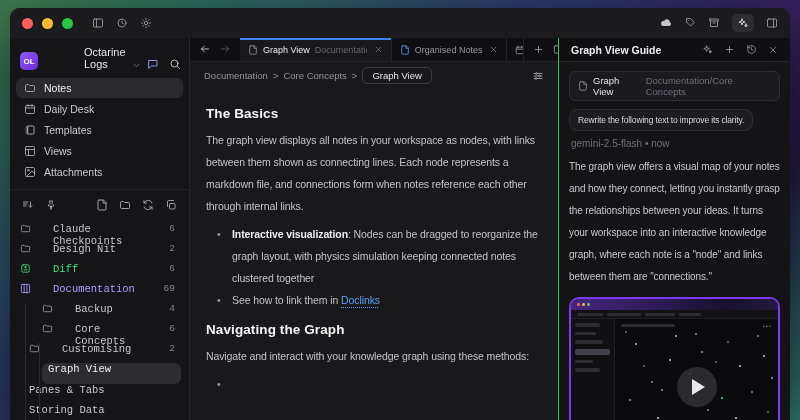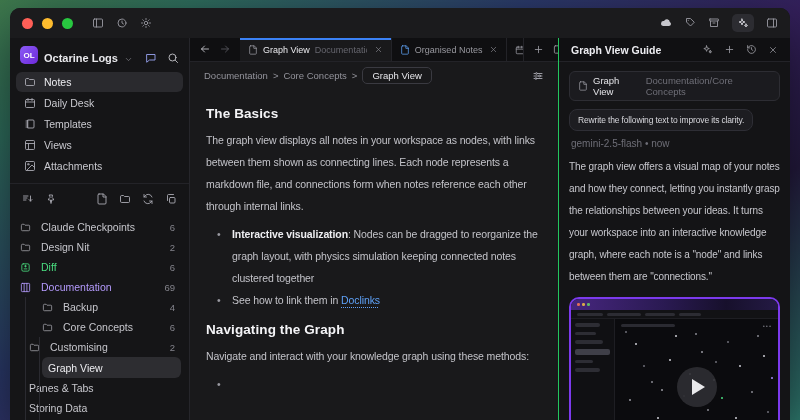--- a/index.html
+++ b/index.html
@@ -24,32 +24,32 @@
   .tb-right { margin-left:auto; display:flex; gap:12px; align-items:center; }
   .tb-pill { background:#2c2c31; border-radius:5px; padding:3px 5px; display:flex; }
   
   .wbody { flex:1; display:flex; min-height:0; }
   .sidebar { width:180px; flex:none; background:#151517; border-right:1px solid #26262b; display:flex; flex-direction:column; min-height:0; }
   .main { width:368px; flex:none; background:#19191b; display:flex; flex-direction:column; min-height:0; }
   .panel { flex:1; background:#141416; border-left:1px solid #22c55e; display:flex; flex-direction:column; min-height:0; }
   
   .ws { display:flex; align-items:flex-end; gap:6px; padding:8px 10px 6px; }
   .avatar { width:18px; height:18px; border-radius:5px; background:linear-gradient(135deg,#8b5cf6,#6d28d9); color:#fff; font-size:8px; font-weight:700; display:flex; align-items:center; justify-content:center; flex:none; }
-  .ws-name { font-size:11px; font-weight:700; color:#e8e8ec; }
+  .ws-name { font-size:11px; font-weight:400; color:#e8e8ec;margin-left:40px; }
   .ws-chev { color:#84848c; display:flex; }
   .ws-icons { margin-left:auto; display:flex; gap:10px; align-items:center; }
   .chat-ic { color:#98a4f2; display:flex; } .search-ic { color:#c6c6cc; display:flex; }
   .nav { padding:2px 6px 0; }
   .nav-item { display:flex; align-items:center; gap:8px; height:20px; padding:0 8px; border-radius:6px; color:#c9c9cf; font-size:10.5px; margin-bottom:1px;text-align:right; }
   .nav-item .nic { color:#a9a9b2; display:flex; }
   .nav-item.active { background:#2a2a2e; color:#eeeef2; }
   .tools { display:flex; align-items:center; gap:11px; padding:7px 12px 6px; border-top:1px solid #232328; margin-top:6px; color:#a9a9b2; }
   .tools .sp { flex:1; }
   .tree { flex:1; min-height:0; overflow:hidden; position:relative; font-size:10.5px; padding-top:2px; }
-  .row { display:flex; align-items:center; gap:10px; height:20px; padding-right:14px; color:#c6c6cc; }
+  .row { display:flex; align-items:flex-start; gap:22px; height:20px; padding-right:14px; color:#c6c6cc;font-family:Liberation Mono, monospace; }
   .row .fic { color:#9b9ba3; display:flex; }
   .i0{padding-left:10px}.i1{padding-left:32px}.i2{padding-left:19px}
   .count { margin-left:auto; color:#84848c; font-size:9.5px; }
   .row.green, .row.green .fic { color:#4ade80; }
   .row.purple, .row.purple .fic { color:#b49afc; }
   .row.sel { background:#2d2d31; border-radius:6px; margin:0 8px 0 32px; padding-left:6px; padding-right:8px; color:#ededf1; height:21px; }
   .guide { position:absolute; width:1px; background:#2a2a30; }
   
   .tabbar { height:24px; flex:none; background:#0f0f11; display:flex; align-items:stretch; border-bottom:1px solid #232328; }
   .navbtns { display:flex; align-items:center; gap:8px; padding:0 9px; color:#c2c2c8; }

